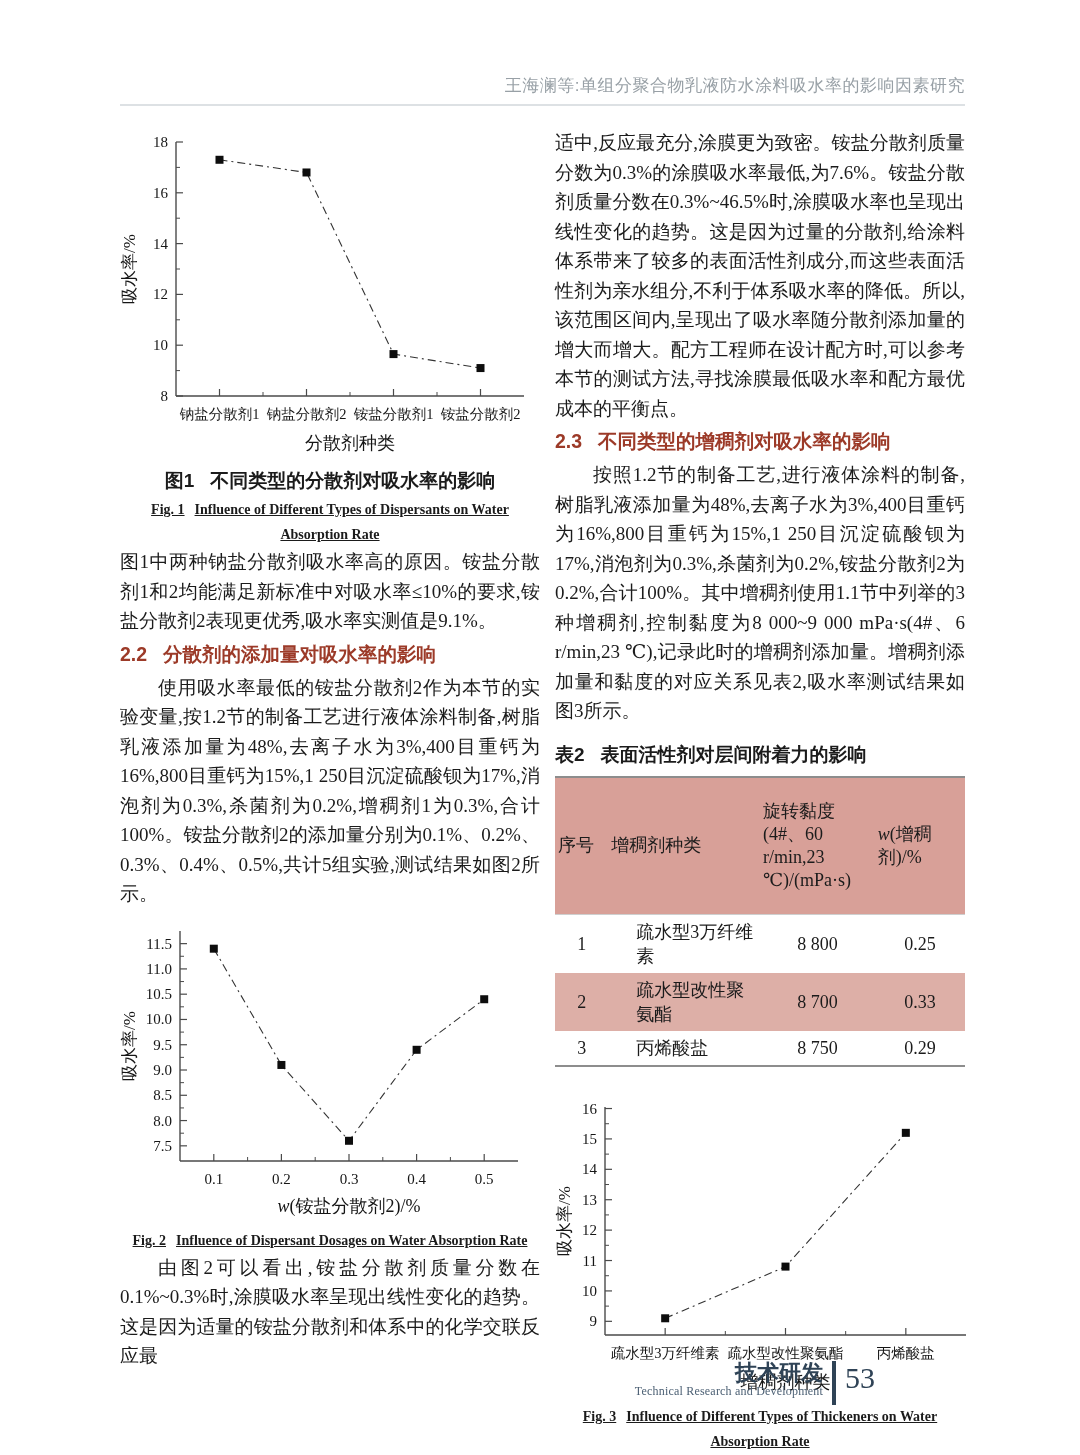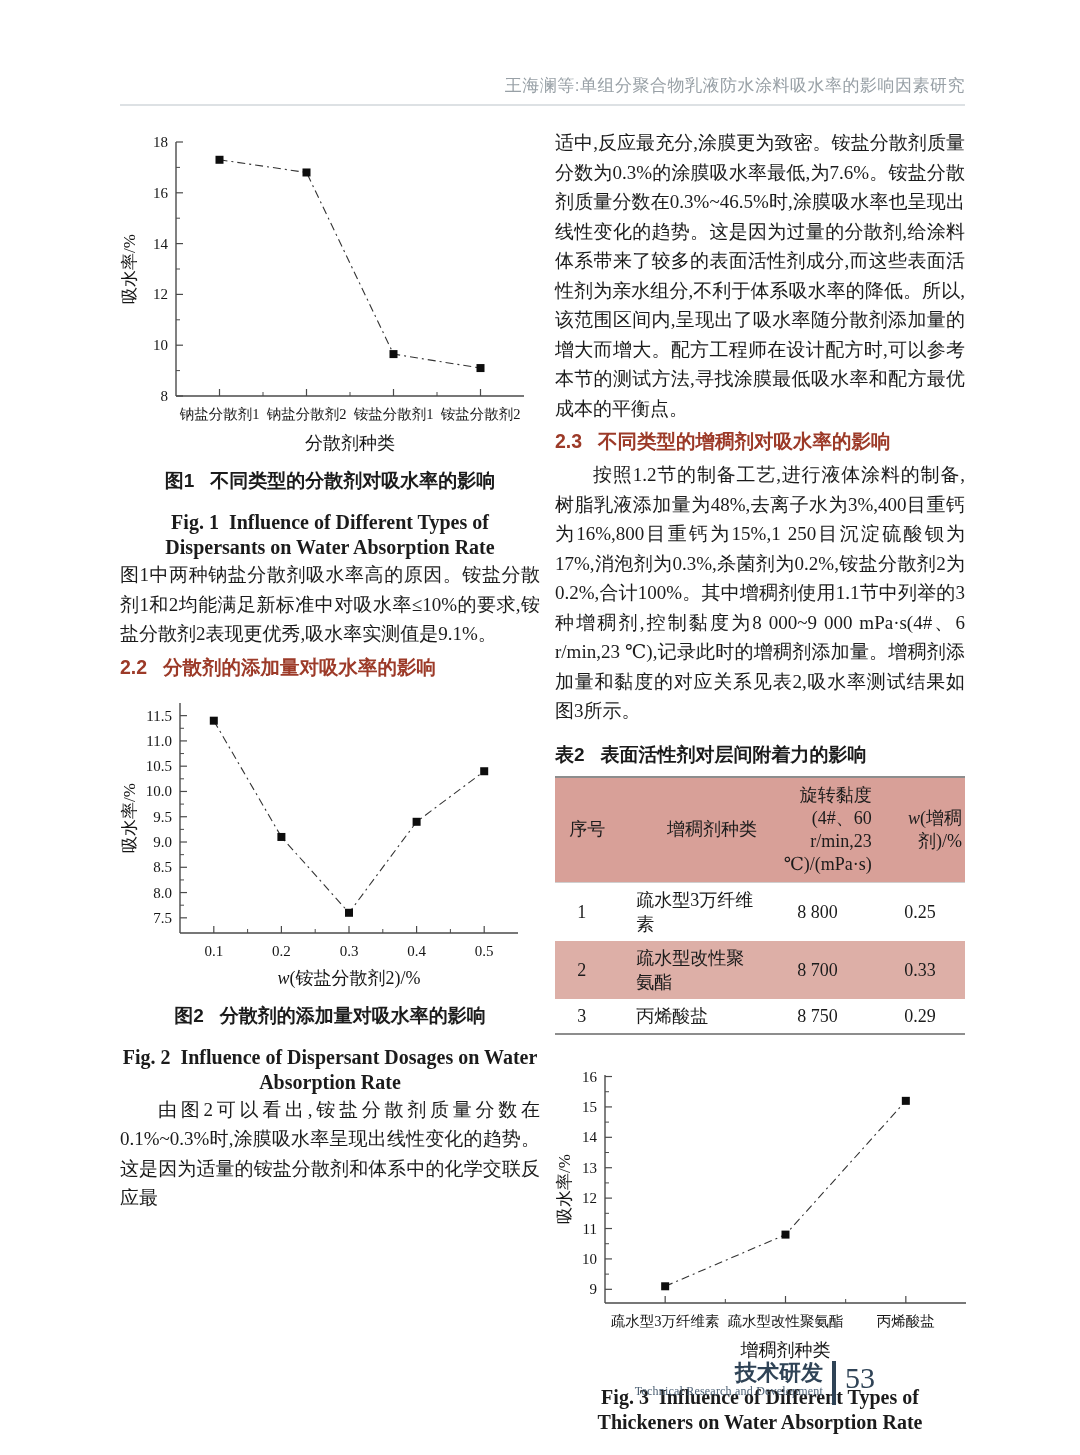--- a/index.html
+++ b/index.html
@@ -17,28 +17,28 @@
   .col-right{width:410px;}
   p.body-text{margin:0;font-size:19px;line-height:29.5px;text-align:justify;text-justify:inter-ideograph;}
   p.indent{text-indent:2em;}
   h3.sec{margin:5px 0 5px;font-size:19.5px;font-weight:700;color:var(--accent-red,#9c3a28);
          font-family:"Liberation Sans","DejaVu Sans",sans-serif;}
   h3.sec .sec-num{margin-right:16px;}
   figure{margin:0;text-align:center;}
   .cap-zh{font-family:"Liberation Sans","DejaVu Sans",sans-serif;font-weight:700;font-size:19px;
           line-height:26px;margin-top:6px;}
   .cap-zh .cap-gap{display:inline-block;width:16px;}
-  .cap-en{font-weight:700;font-size:20px;line-height:25px;margin-top:16px;}
+  .cap-en{font-weight:700;font-size:14px;line-height:25px;margin-top:3px;text-decoration:underline;}
   .cap-en .cap-gap{display:inline-block;width:10px;} .mt10{margin-top:10px;} .mt14{margin-top:14px;} .mt16{margin-top:16px;}
   
   .tbl-wrap{margin-top:16px;}
   table.data{width:100%;border-collapse:collapse;margin-top:8px;font-size:18px;
              border-top:2.5px solid #8d8d8d;border-bottom:2.5px solid #8d8d8d;}
-  table.data th{background:var(--table-header-bg,#d8a098);font-weight:400;padding:6px 3px;
-                line-height:23px;text-align:right;vertical-align:middle;border-bottom:1px solid #cfcfcf;}
+  table.data th{background:var(--table-header-bg,#d8a098);font-weight:400;padding:22px 3px;
+                line-height:23px;text-align:left;vertical-align:middle;border-bottom:1px solid #cfcfcf;}
   table.data td{padding:5px 3px;line-height:24px;text-align:center;}
   table.data tr.shaded td{background:var(--table-row-bg,#ddafa7);}
   table.data td.cell-left{text-align:left;padding-left:28px;}
   .ital{font-style:italic;}
   
   .footer{position:absolute;right:113px;bottom:50px;display:flex;align-items:flex-start;}
   .footer-labels{text-align:right;margin-right:9px;}
   .f-zh{font-family:"Liberation Sans","DejaVu Sans",sans-serif;font-weight:700;font-size:22px;
         line-height:23px;color:var(--footer-navy,#2f4356);}
   .f-en{font-size:12px;font-weight:400;color:#4c6074;letter-spacing:.2px;}
@@ -100,20 +100,21 @@
               <text text-anchor="middle" font-size="17" font-family="&quot;Liberation Serif&quot;,&quot;DejaVu Serif&quot;,serif" transform="translate(15,141) rotate(-90)">吸水率/%</text>
               <text x="230" y="321" text-anchor="middle" font-size="18" font-family="&quot;Liberation Serif&quot;,&quot;DejaVu Serif&quot;,serif">分散剂种类</text>
             </svg>
           <figcaption>
             <div class="cap-zh"><span>图1</span><span class="cap-gap"></span><span>不同类型的分散剂对吸水率的影响</span></div>
             <div class="cap-en"><span>Fig. 1</span><span class="cap-gap"></span><span>Influence of Different Types of Dispersants on Water Absorption Rate</span></div>
           </figcaption>
         </figure>
         <p class="body-text mt14">图1中两种钠盐分散剂吸水率高的原因。铵盐分散剂1和2均能满足新标准中对吸水率≤10%的要求,铵盐分散剂2表现更优秀,吸水率实测值是9.1%。</p>
         <h3 class="sec"><span class="sec-num">2.2</span><span class="sec-title">分散剂的添加量对吸水率的影响</span></h3>
+        <p class="body-text indent">使用吸水率最低的铵盐分散剂2作为本节的实验变量,按1.2节的制备工艺进行液体涂料制备,树脂乳液添加量为48%,去离子水为3%,400目重钙为16%,800目重钙为15%,1 250目沉淀硫酸钡为17%,消泡剂为0.3%,杀菌剂为0.2%,增稠剂1为0.3%,合计100%。铵盐分散剂2的添加量分别为0.1%、0.2%、0.3%、0.4%、0.5%,共计5组实验,测试结果如图2所示。</p>
         <figure class="mt10">
           <svg id="chart2" width="420" height="302" viewBox="0 0 420 302">
               <line x1="60" y1="12" x2="60" y2="242" stroke="#4a4a4a" stroke-width="1.4"></line>
               <line x1="60" y1="242" x2="398" y2="242" stroke="#4a4a4a" stroke-width="1.4"></line>
               <line x1="60" y1="226.83516483516485" x2="67" y2="226.83516483516485" stroke="#4a4a4a" stroke-width="1.2"></line>
               <text x="52" y="231.83516483516485" text-anchor="end" font-size="15" font-family="&quot;Liberation Serif&quot;,&quot;DejaVu Serif&quot;,serif">7.5</text>
               <line x1="60" y1="214.19780219780222" x2="64" y2="214.19780219780222" stroke="#4a4a4a" stroke-width="1"></line>
               <line x1="60" y1="201.56043956043956" x2="67" y2="201.56043956043956" stroke="#4a4a4a" stroke-width="1.2"></line>
               <text x="52" y="206.56043956043956" text-anchor="end" font-size="15" font-family="&quot;Liberation Serif&quot;,&quot;DejaVu Serif&quot;,serif">8.0</text>
               <line x1="60" y1="188.92307692307693" x2="64" y2="188.92307692307693" stroke="#4a4a4a" stroke-width="1"></line>
@@ -154,21 +155,20 @@
               <polyline points="93.8,29.69230769230768 161.4,145.95604395604397 229,221.7802197802198 296.6,130.79120879120876 364.2,80.24175824175822" fill="none" stroke="#333" stroke-width="1.1" stroke-dasharray="8 4 2 4"></polyline>
               <rect x="89.8" y="25.69230769230768" width="8" height="8" fill="#0d0d0d"></rect>
               <rect x="157.4" y="141.95604395604397" width="8" height="8" fill="#0d0d0d"></rect>
               <rect x="225" y="217.7802197802198" width="8" height="8" fill="#0d0d0d"></rect>
               <rect x="292.6" y="126.79120879120876" width="8" height="8" fill="#0d0d0d"></rect>
               <rect x="360.2" y="76.24175824175822" width="8" height="8" fill="#0d0d0d"></rect>
               <text text-anchor="middle" font-size="17" font-family="&quot;Liberation Serif&quot;,&quot;DejaVu Serif&quot;,serif" transform="translate(15,127) rotate(-90)">吸水率/%</text>
               <text x="229" y="293" text-anchor="middle" font-size="18" font-family="&quot;Liberation Serif&quot;,&quot;DejaVu Serif&quot;,serif"><tspan font-style="italic">w</tspan><tspan>(铵盐分散剂2)/%</tspan></text>
             </svg>
           <figcaption>
-            <div class="cap-zh"><span>图2</span><span class="cap-gap"></span><span>分散剂的添加量对吸水率的影响</span></div>
             <div class="cap-en"><span>Fig. 2</span><span class="cap-gap"></span><span>Influence of Dispersant Dosages on Water Absorption Rate</span></div>
           </figcaption>
         </figure>
         <p class="body-text indent mt16">由图2可以看出,铵盐分散剂质量分数在0.1%~0.3%时,涂膜吸水率呈现出线性变化的趋势。这是因为适量的铵盐分散剂和体系中的化学交联反应最</p>
       </div>
 
       <div class="col col-right">
         <p class="body-text">适中,反应最充分,涂膜更为致密。铵盐分散剂质量分数为0.3%的涂膜吸水率最低,为7.6%。铵盐分散剂质量分数在0.3%~46.5%时,涂膜吸水率也呈现出线性变化的趋势。这是因为过量的分散剂,给涂料体系带来了较多的表面活性剂成分,而这些表面活性剂为亲水组分,不利于体系吸水率的降低。所以,该范围区间内,呈现出了吸水率随分散剂添加量的增大而增大。配方工程师在设计配方时,可以参考本节的测试方法,寻找涂膜最低吸水率和配方最优成本的平衡点。</p>
         <h3 class="sec"><span class="sec-num">2.3</span><span class="sec-title">不同类型的增稠剂对吸水率的影响</span></h3>
         <p class="body-text indent">按照1.2节的制备工艺,进行液体涂料的制备,树脂乳液添加量为48%,去离子水为3%,400目重钙为16%,800目重钙为15%,1 250目沉淀硫酸钡为17%,消泡剂为0.3%,杀菌剂为0.2%,铵盐分散剂2为0.2%,合计100%。其中增稠剂使用1.1节中列举的3种增稠剂,控制黏度为8 000~9 000 mPa·s(4#、6 r/min,23 ℃),记录此时的增稠剂添加量。增稠剂添加量和黏度的对应关系见表2,吸水率测试结果如图3所示。</p>

